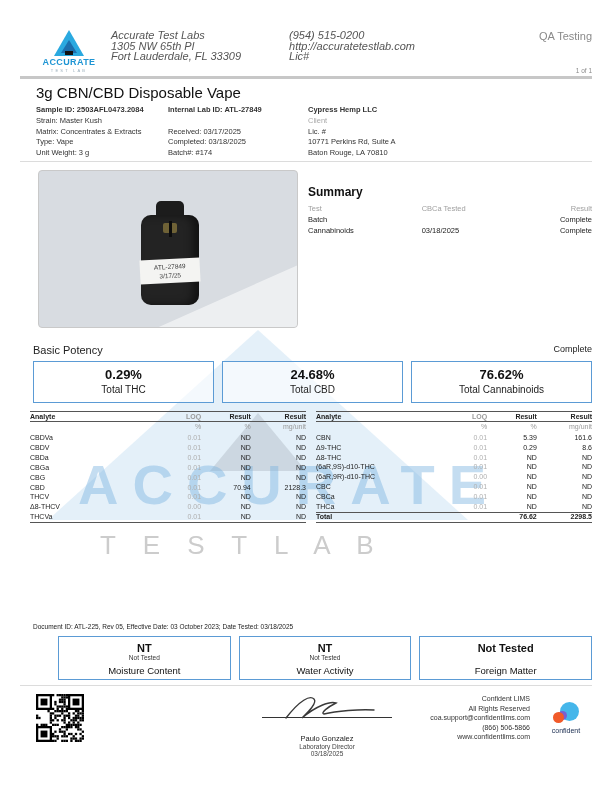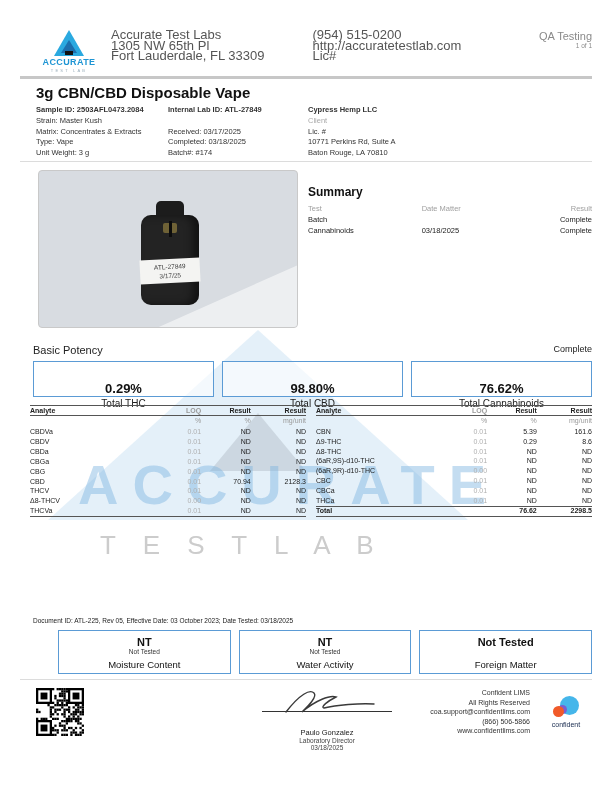--- a/index.html
+++ b/index.html
@@ -27,33 +27,33 @@
   .logo-tri-wrap { position:relative; width:30px; height:26px; margin:0 auto; }
   .tri-outer { position:absolute; left:0; top:0; width:0; height:0;
     border-left:15px solid transparent; border-right:15px solid transparent;
     border-bottom:26px solid #2aa9e0; }
   .tri-inner { position:absolute; left:7px; top:10px; width:0; height:0;
     border-left:8px solid transparent; border-right:8px solid transparent;
     border-bottom:13px solid #1b6fae; }
   .tri-base { position:absolute; left:11px; top:21px; width:8px; height:4px; background:#111; }
   .logo-word { font-size:9px; font-weight:bold; color:#1e95d4; letter-spacing:0.4px; margin-top:1px; }
   .logo-sub { font-size:4px; color:#9aaebb; letter-spacing:2.2px; margin-top:1px; }
-  .lab-col { font-size:13px; line-height:10.5px; color:#555; }
+  .lab-col { font-size:11px; line-height:10.5px; color:#555;font-style:italic; }
   .lab-col1 { margin-left:8px; }
   .lab-col2 { margin-left:48px; }
   .header-spacer { flex:1; }
-  .qa-block { display:flex; flex-direction:column; align-items:flex-end; height:44px; }
+  .qa-block { display:flex; flex-direction:column; align-items:flex-end; height:44px; justify-content:space-between; }
   .qa-label { font-size:11px; color:#8a8a8a; }
   .page-num { font-size:6.5px; color:#8a8a8a; }
 
   .rule-thick { height:3px; background:#c7c7c7; margin:2px 20px 0 20px; }
   .rule-thin { height:1px; background:#dcdcdc; margin:0 20px; }
 
   
-  .title { font-size:15px; font-weight:bold; color:#111; margin:5px 20px 0 36px; }
+  .title { font-size:15px; font-weight:normal; color:#111; margin:5px 20px 0 36px; }
   .sample-info { display:flex; margin:4px 20px 2px 36px;justify-content:center; }
   .info-col { font-size:7.5px; line-height:10.8px; color:#333; }
   .info-col1 { width:132px; }
   .info-col2 { width:140px; }
   .info-col3 { flex:1; }
   .info-line { min-height:10.8px; }
   .b { font-weight:bold; }
   .gray { color:#aaa; }
 
   
@@ -78,21 +78,21 @@
   .summary-table td { color:#222; padding:1px 0; }
   .summary-table .col-date { width:38%; }
   .summary-table .col-res { width:22%; text-align:right; }
   .summary-table th.col-res { text-align:right; }
 
   
   .potency-head { display:flex; justify-content:space-between; margin:16px 20px 0 33px; }
   .potency-title { font-size:11px; color:#222; }
   .potency-status { font-size:9px; color:#222; }
   .potency-row { display:flex; gap:8px; margin:5px 20px 0 33px; }
-  .pot-box { flex:1; border:1.5px solid #5b9bd5; height:36px; text-align:center; padding-top:19px; background:rgba(255,255,255,0.6); }
+  .pot-box { flex:1; border:1.5px solid #5b9bd5; height:42px; text-align:center; padding-top:5px; background:rgba(255,255,255,0.6); }
   .pot-value { font-size:13px; font-weight:bold; color:#111; }
   .pot-label { font-size:10px; color:#222; margin-top:2px; }
 
   
   .tables-row { display:flex; gap:10px; margin:8px 20px 0 30px; }
   .analyte-table { flex:1; border-collapse:collapse; font-size:7px; }
   .analyte-table th { font-weight:bold; text-align:right; padding:1px 0; border-bottom:1px solid #555; border-top:1px solid #555; color:#222; }
   .analyte-table th.c0 { text-align:left; }
   .analyte-table th.c1 { color:#999; }
   .analyte-table td { padding:0.8px 0; line-height:8.2px; text-align:right; color:#222; }
@@ -209,21 +209,21 @@
           <div>ATL-27849</div>
           <div>3/17/25</div>
         </div>
       </div>
       <div class="summary-block">
         <div class="summary-title">Summary</div>
         <table class="summary-table">
           <thead>
             <tr>
               <th>Test</th>
-              <th class="col-date">Date Matter</th>
+              <th class="col-date">CBCa Tested</th>
               <th class="col-res">Result</th>
             </tr>
           </thead>
           <tbody>
             <tr>
               <td>Batch</td>
               <td class="col-date"></td>
               <td class="col-res">Complete</td>
             </tr>
             <tr>
@@ -239,21 +239,21 @@
     <div class="potency-head">
       <div class="potency-title">Basic Potency</div>
       <div class="potency-status">Complete</div>
     </div>
     <div class="potency-row">
       <div class="pot-box">
         <div class="pot-value">0.29%</div>
         <div class="pot-label">Total THC</div>
       </div>
       <div class="pot-box">
-        <div class="pot-value">98.80%</div>
+        <div class="pot-value">24.68%</div>
         <div class="pot-label">Total CBD</div>
       </div>
       <div class="pot-box">
         <div class="pot-value">76.62%</div>
         <div class="pot-label">Total Cannabinoids</div>
       </div>
     </div>
 
     <div class="tables-row">
       <table class="analyte-table tbl-left">

